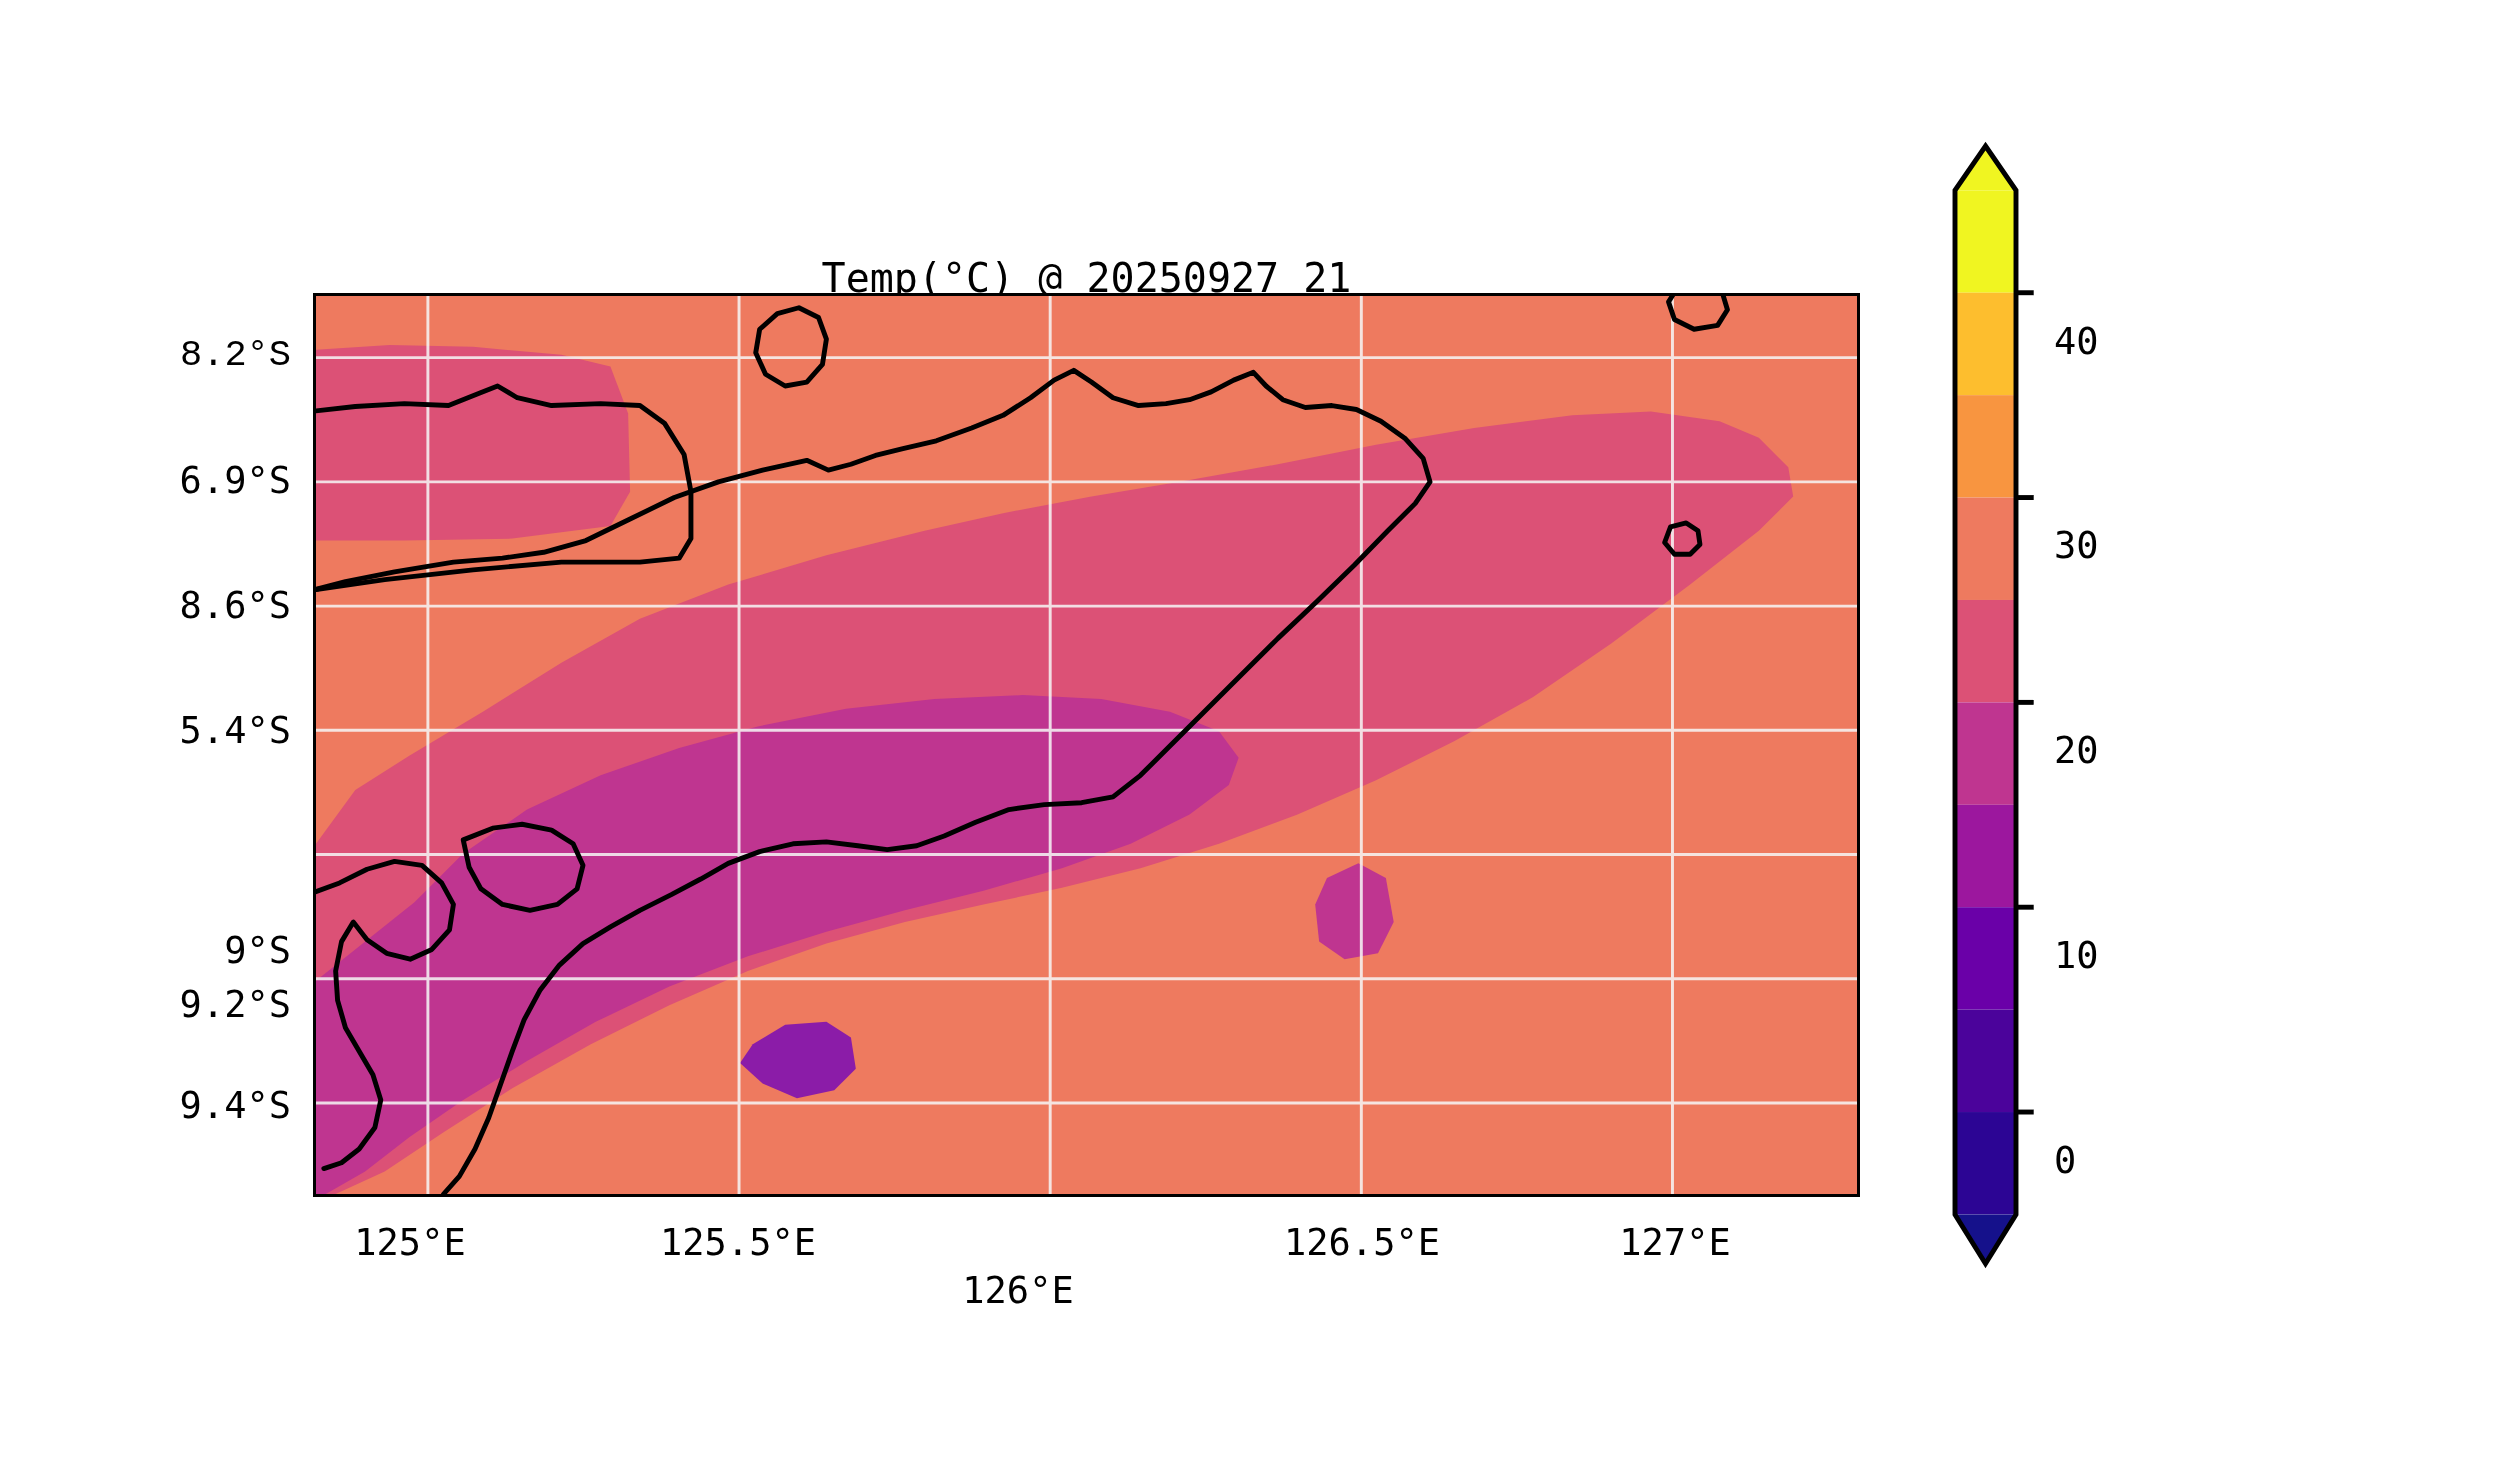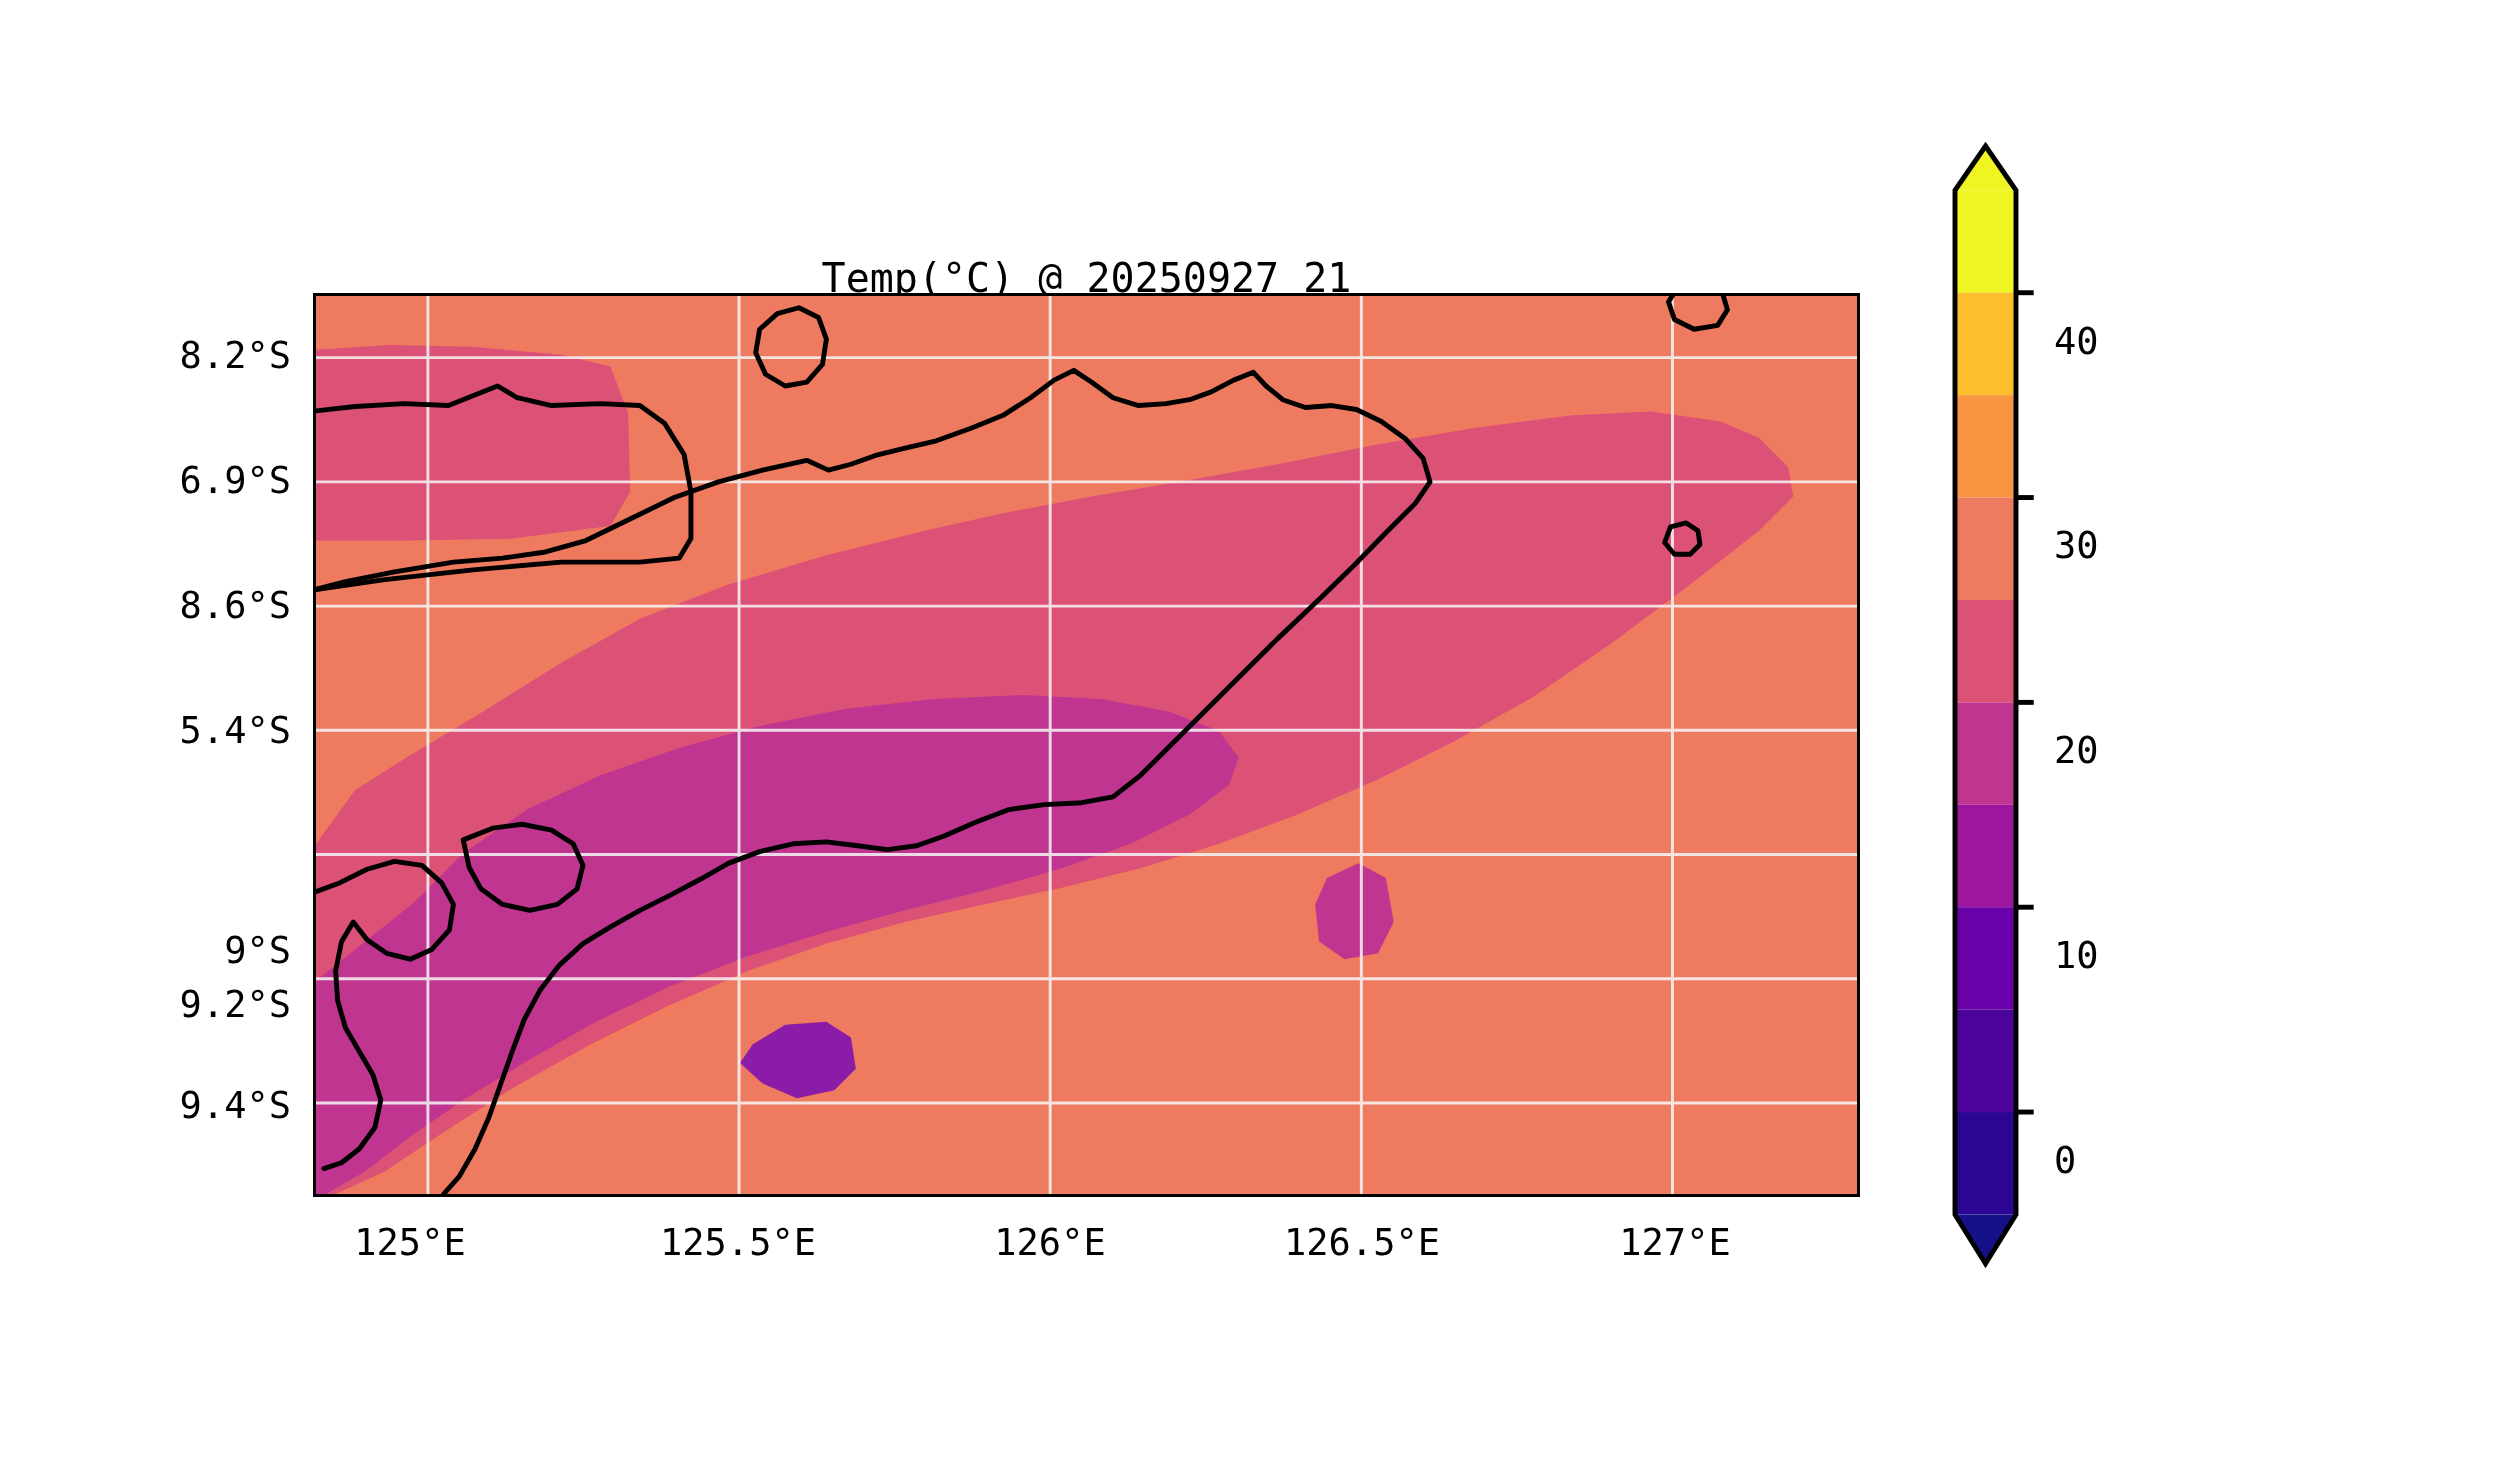--- a/index.html
+++ b/index.html
@@ -201,31 +201,31 @@
         <path d="M1388,-10 L1412,-14 L1432,-6 L1438,14 L1428,30
                  L1404,34 L1384,24 L1378,6 Z"></path>
 
         <path d="M1380,236 L1396,232 L1408,240 L1410,254 L1400,264
                  L1384,264 L1374,252 Z"></path>
       </g>
 
     </svg>
   </div>
 
-  <div class="ytick" style="top:355px;">8.2°S</div>
+  <div class="ytick" style="top:355px;font-family:Liberation Mono, monospace;">8.2°S</div>
   <div class="ytick" style="top:480px;">6.9°S</div>
   <div class="ytick" style="top:605px;">8.6°S</div>
   <div class="ytick" style="top:730px;">5.4°S</div>
   <div class="ytick" style="top:902px;margin-top:48px;">9°S</div>
   <div class="ytick" style="top:980px;margin-top:24px;">9.2°S</div>
   <div class="ytick" style="top:1105px;">9.4°S</div>
 
   <div class="xtick" style="left:410px;">125°E</div>
   <div class="xtick" style="left:738px;">125.5°E</div>
-  <div class="xtick" style="left:1050px;">126°E</div>
+  <div class="xtick" style="left:1018px;margin-top:48px;">126°E</div>
   <div class="xtick" style="left:1362px;text-align:right;">126.5°E</div>
   <div class="xtick" style="left:1675px;">127°E</div>
 
   <div id="cbar-wrap">
     <svg id="cbar-svg" viewBox="0 0 62 1180" preserveAspectRatio="none">
 
       <polygon points="31,0 62,45 0,45" fill="#f0f521"></polygon>
 
       <rect x="0" y="45" width="62" height="104" fill="#f0f521"></rect>
       <rect x="0" y="149" width="62" height="104" fill="#fdbe2e"></rect>

